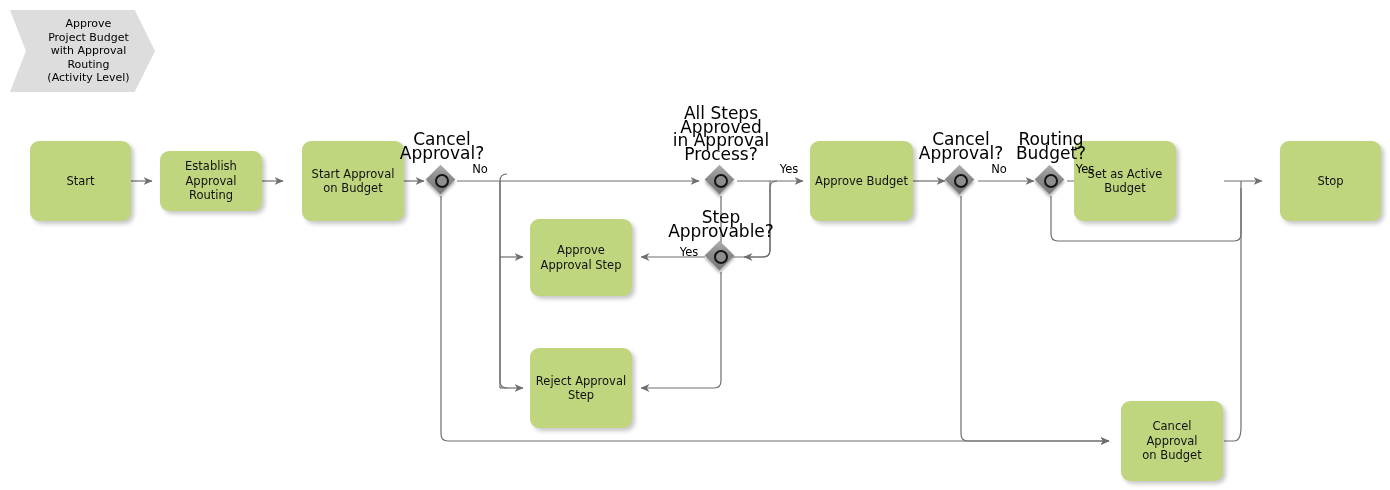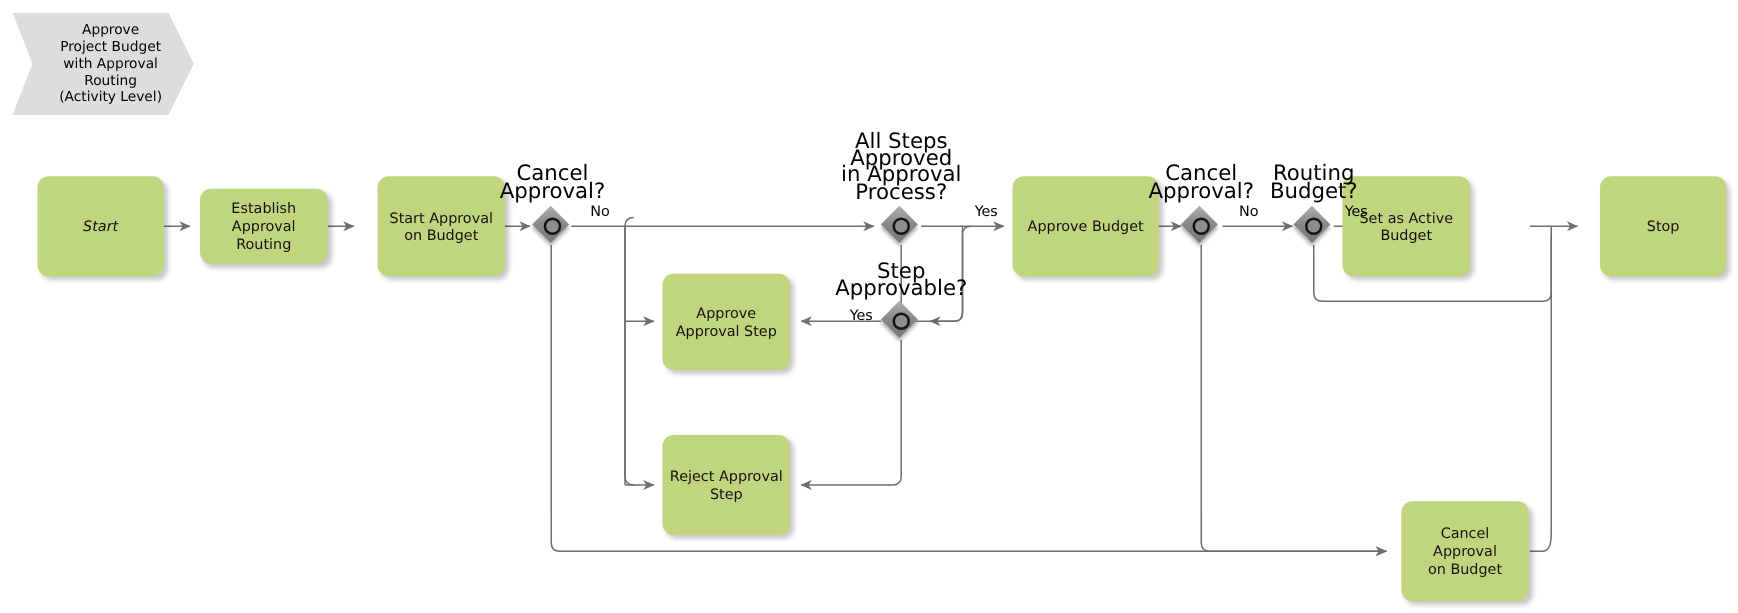--- a/index.html
+++ b/index.html
@@ -169,36 +169,36 @@
   </svg>
 
   <div class="banner" style="left:10px; top:10px; width:145px; height:82px;">
     <div class="banner-text">Approve
 Project Budget
 with Approval
 Routing
 (Activity Level)</div>
   </div>
 
-  <div class="node" style="left:30px; top:141px; width:101px; height:80px;font-style:italic;">Start</div>
+  <div class="node" style="left:30px; top:141px; width:101px; height:80px;">Start</div>
 
   <div class="node" style="left:160px; top:151px; width:102px; height:60px;">Establish
 Approval
 Routing</div>
 
   <div class="node" style="left:302px; top:141px; width:102px; height:80px;">Start Approval
 on Budget</div>
 
   <div class="node" style="left:530px; top:219px; width:102px; height:77px;">Approve
 Approval Step</div>
 
   <div class="node" style="left:530px; top:348px; width:102px; height:80px;">Reject Approval
 Step</div>
 
-  <div class="node" style="left:810px; top:141px; width:117px; height:80px;">Approve Budget</div>
+  <div class="node" style="left:810px; top:141px; width:103px; height:80px;">Approve Budget</div>
 
   <div class="node" style="left:1074px; top:141px; width:102px; height:80px;">Set as Active
 Budget</div>
 
   <div class="node" style="left:1280px; top:141px; width:101px; height:80px;">Stop</div>
 
   <div class="node" style="left:1121px; top:401px; width:102px; height:80px;">Cancel Approval
 on Budget</div>
 
   <div class="gateway" style="left:427px; top:166px;">

